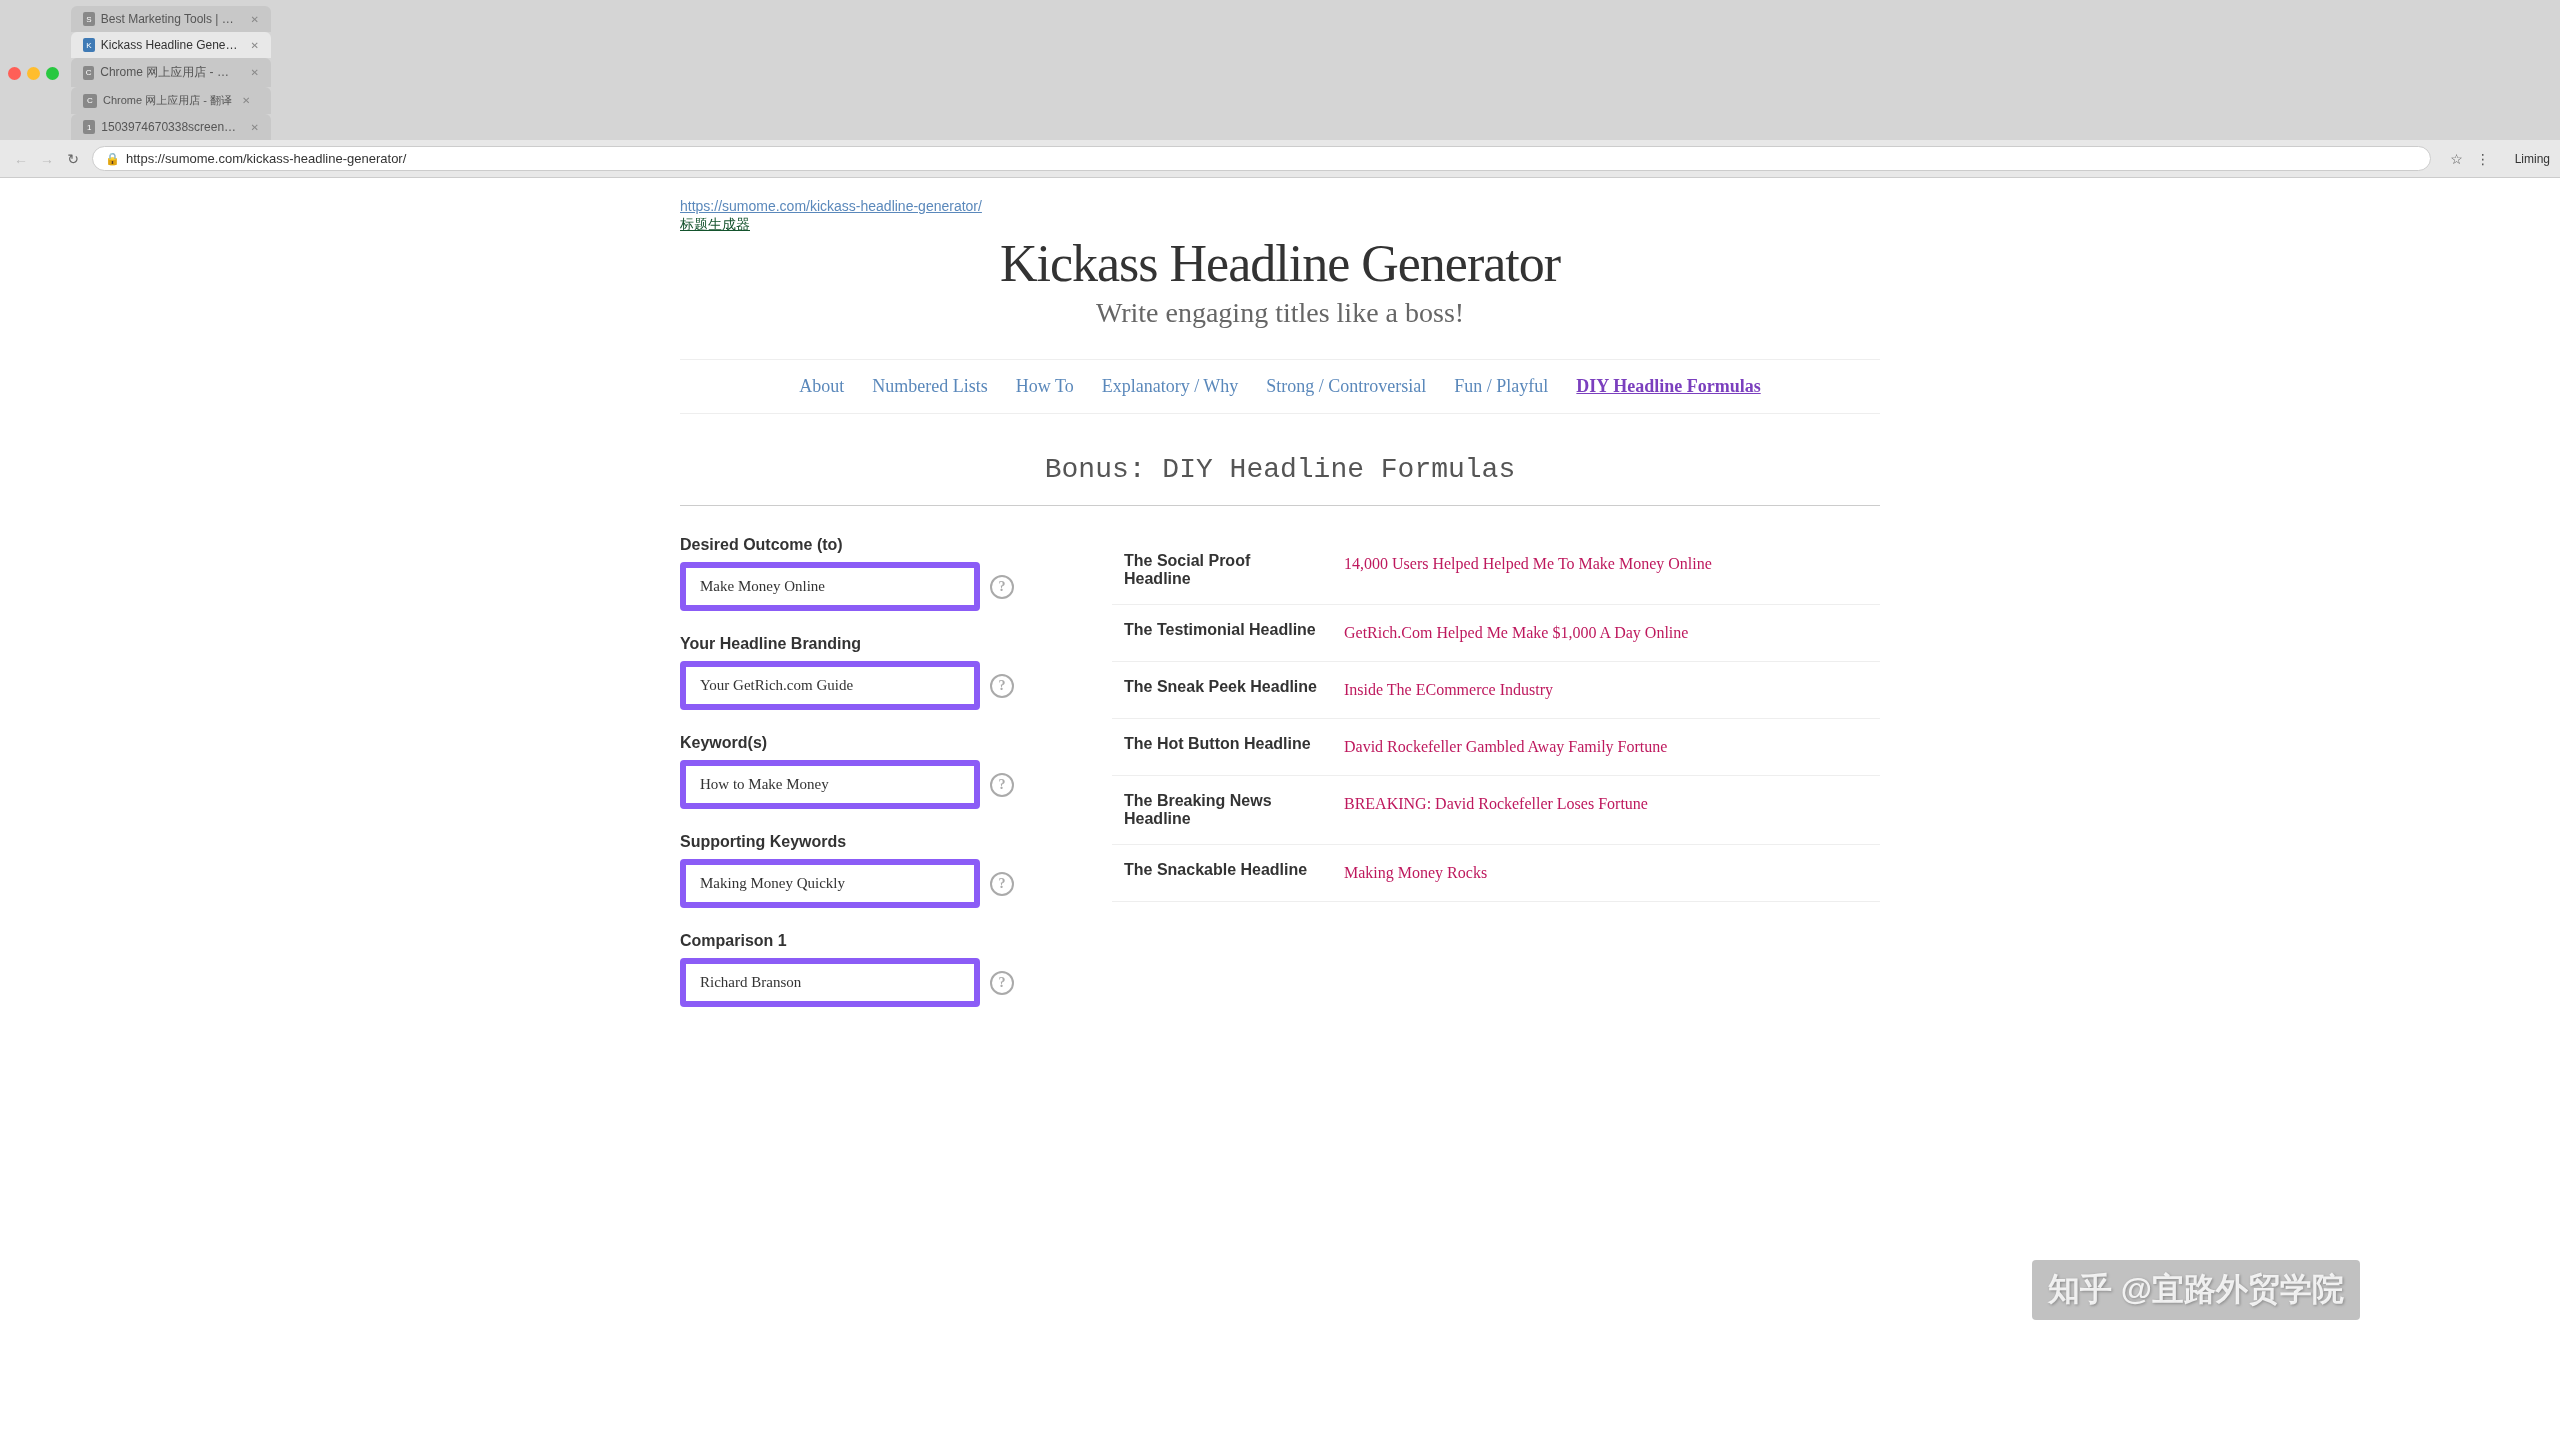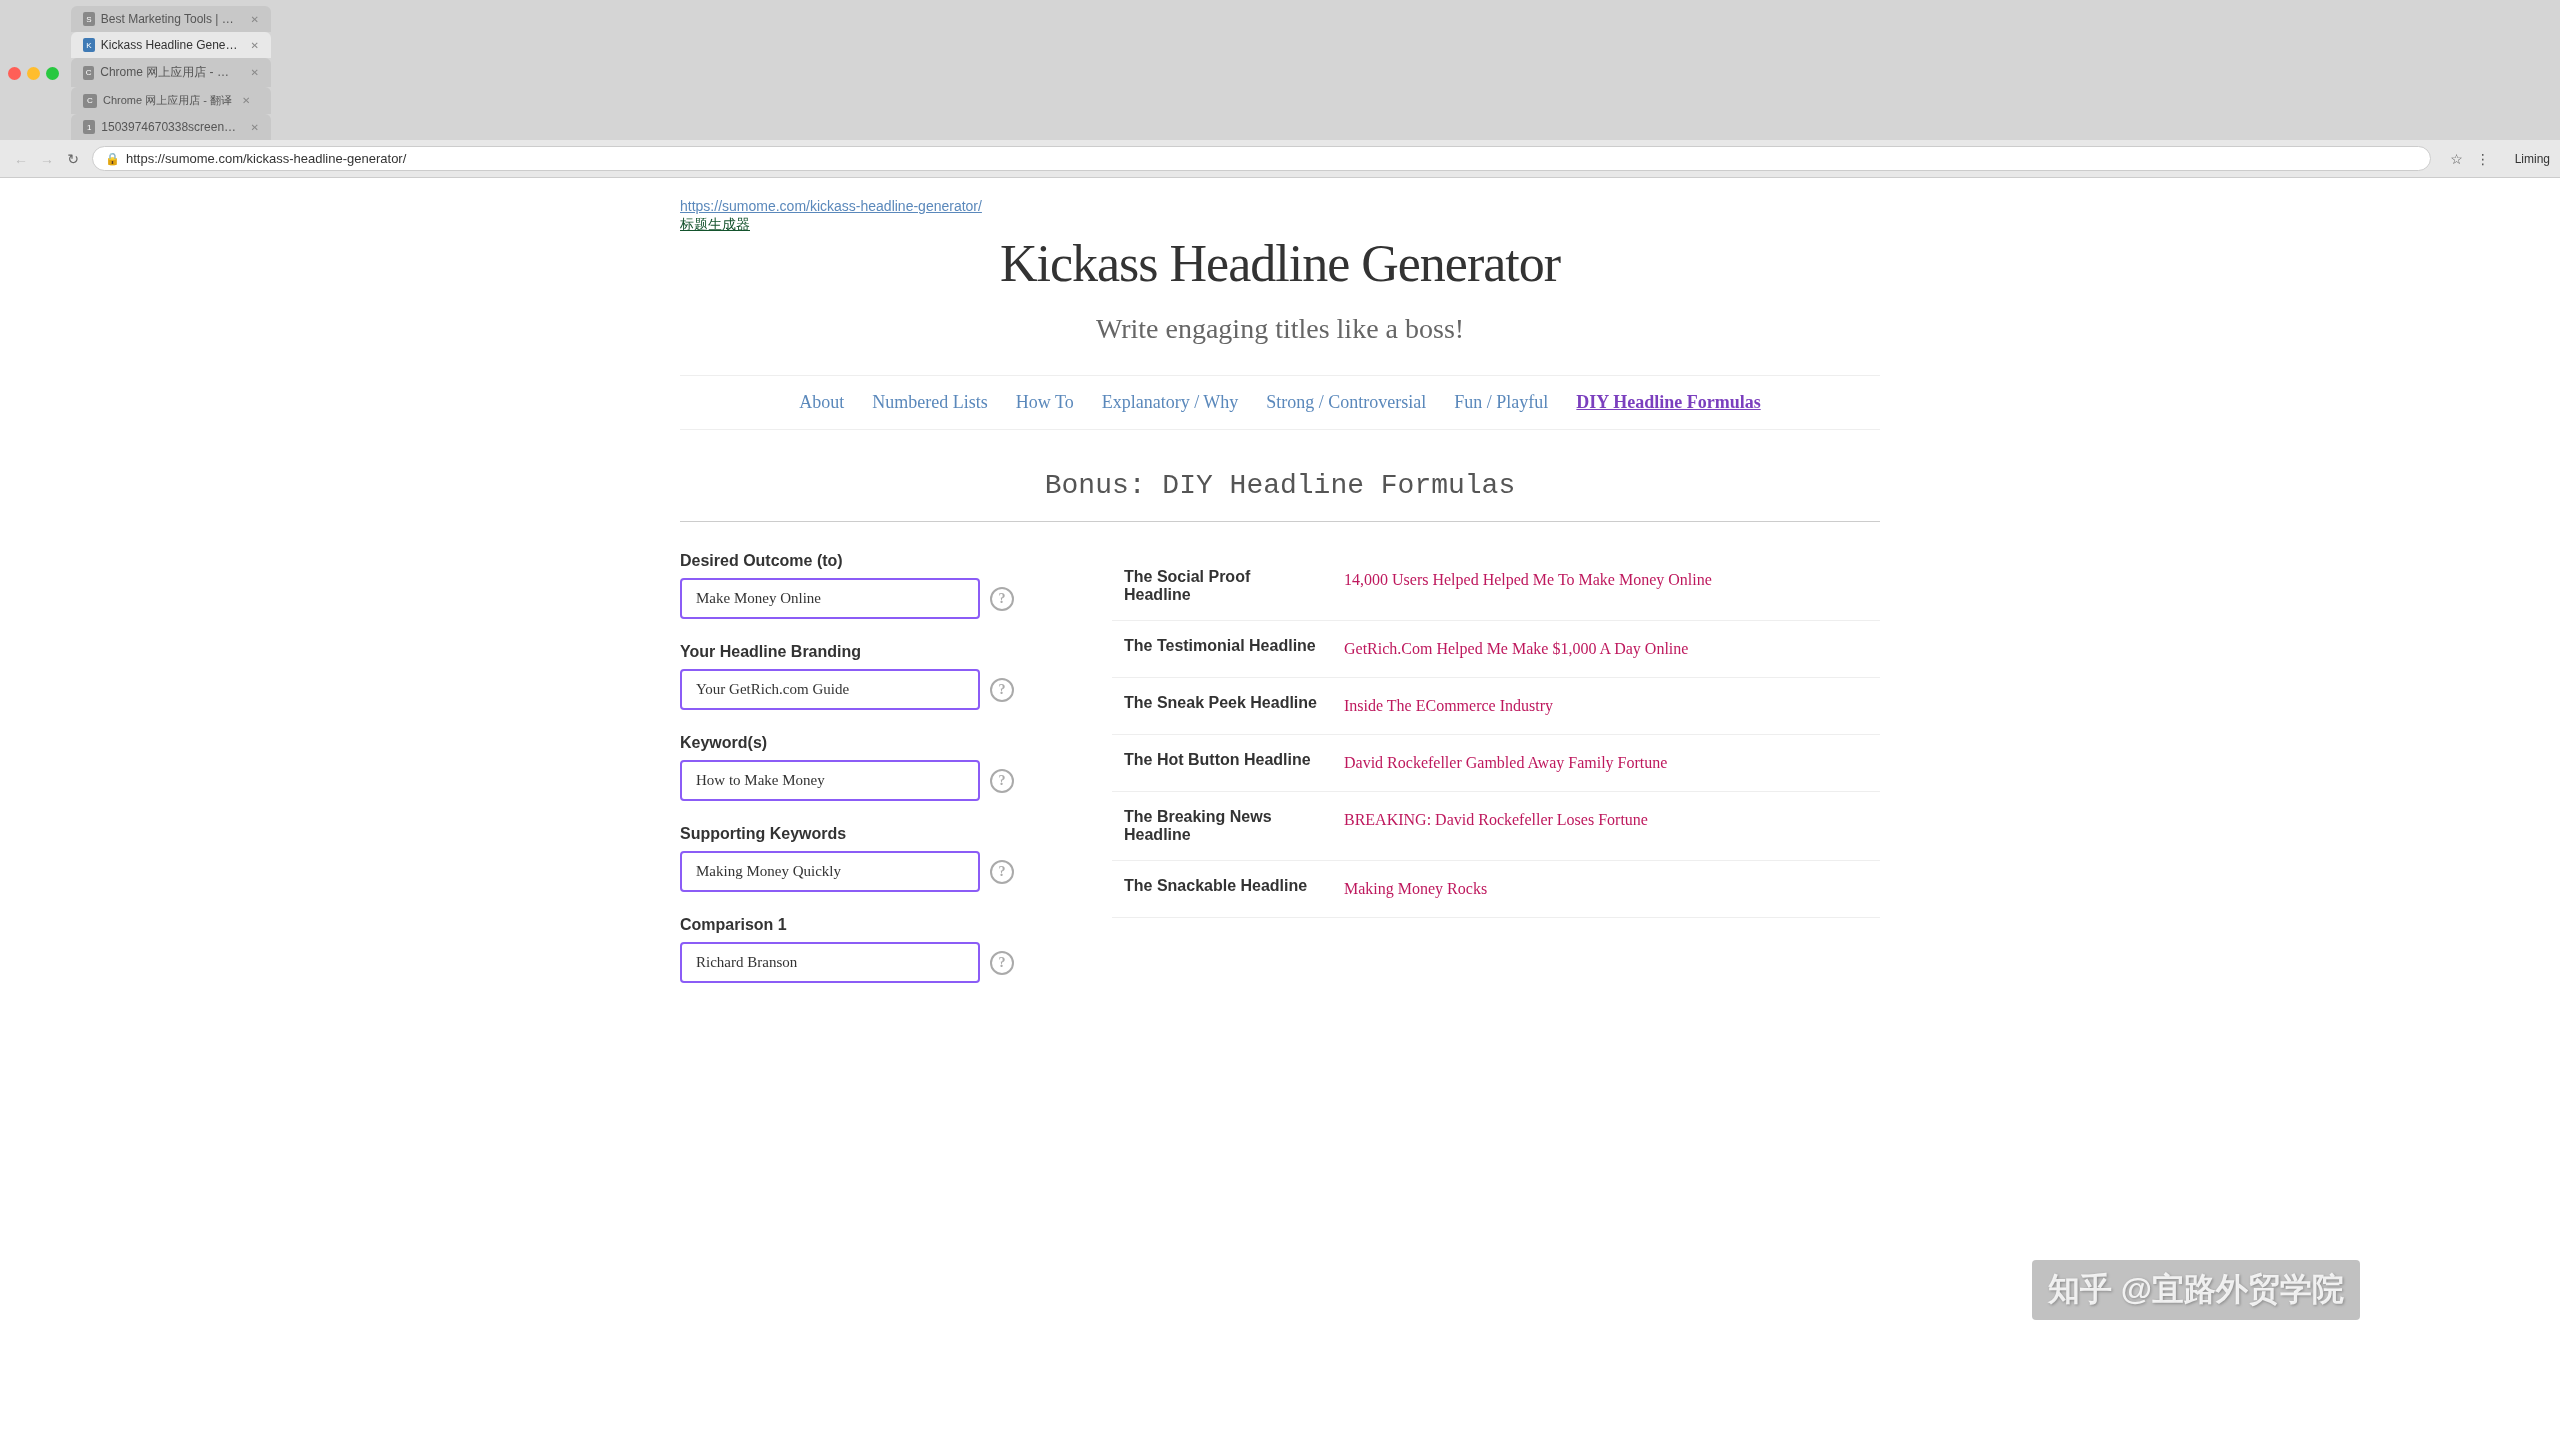--- a/index.html
+++ b/index.html
@@ -155,21 +155,21 @@
       font-size: 14px;
       font-family: -apple-system, sans-serif;
       display: block;
     }
 
     .page-title {
       text-align: center;
       font-size: 52px;
       font-weight: normal;
       color: #333;
-      margin-bottom: 20px;
+      margin-bottom: 4px;
       font-family: Georgia, serif;
       letter-spacing: -1px;
     }
 
     .page-subtitle {
       text-align: center;
       font-size: 28px;
       color: #666;
       font-weight: normal;
       margin-bottom: 30px;
@@ -238,21 +238,21 @@
 
     .form-row {
       display: flex;
       align-items: center;
       gap: 10px;
     }
 
     .form-input {
       width: 300px;
       padding: 10px 14px;
-      border: 2px solid #8b5cf6;
+      border: 6px solid #8b5cf6;
       border-radius: 4px;
       font-size: 15px;
       font-family: Georgia, serif;
       color: #333;
       background: #fff;
     }
 
     .help-icon {
       width: 24px;
       height: 24px;

